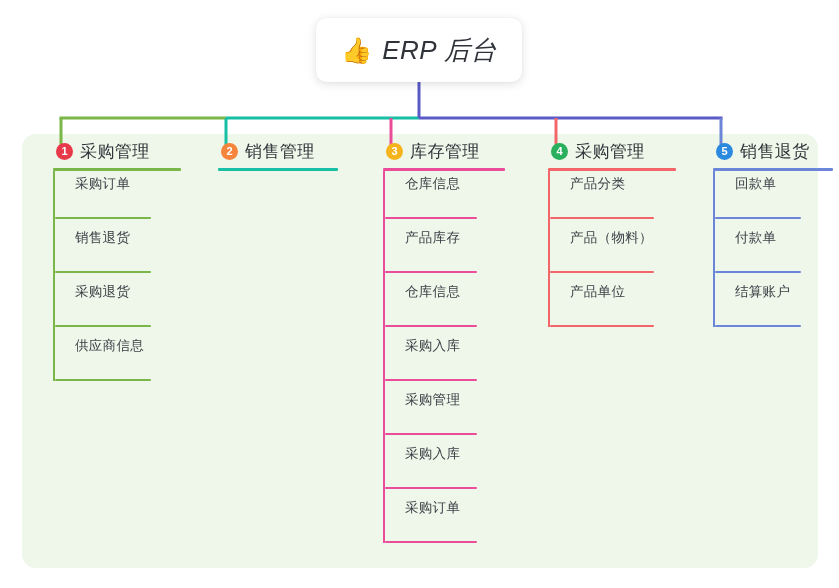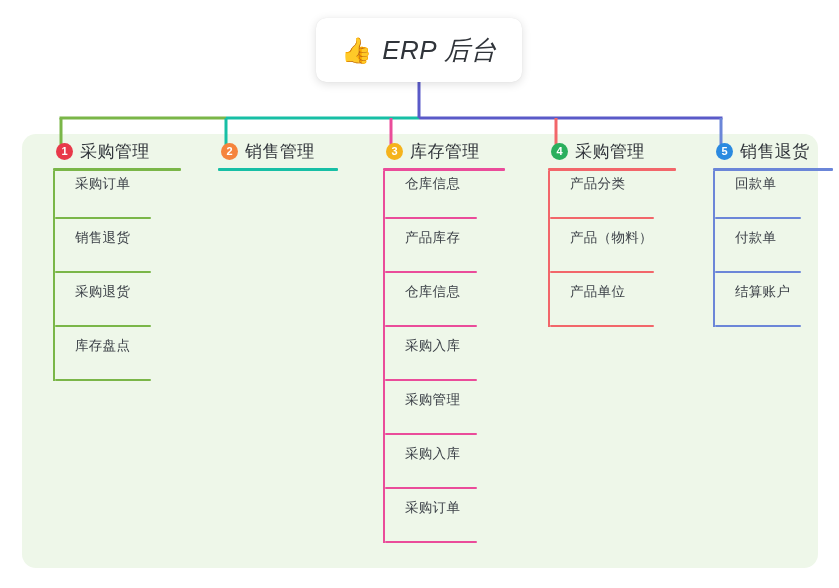--- a/index.html
+++ b/index.html
@@ -178,21 +178,21 @@
         </div>
         <div class="leaf">
           <span class="leaf-label">销售退货</span>
           <div class="leaf-underline" style="background: rgb(122, 182, 72); width: 96px;"></div>
         </div>
         <div class="leaf">
           <span class="leaf-label">采购退货</span>
           <div class="leaf-underline" style="background: rgb(122, 182, 72); width: 96px;"></div>
         </div>
         <div class="leaf">
-          <span class="leaf-label">库存盘点</span>
+          <span class="leaf-label">供应商信息</span>
           <div class="leaf-underline" style="background: rgb(122, 182, 72); width: 96px;"></div>
         </div>
       </div>
     </div>
     <div class="column" style="left: 182px;">
       <div class="col-header">
         <span class="col-badge" style="background: rgb(245, 132, 60);">2</span>
         <span class="col-title">销售管理</span>
       </div>
       <div class="col-rule" style="background: rgb(23, 191, 165); width: 120px;"></div>

